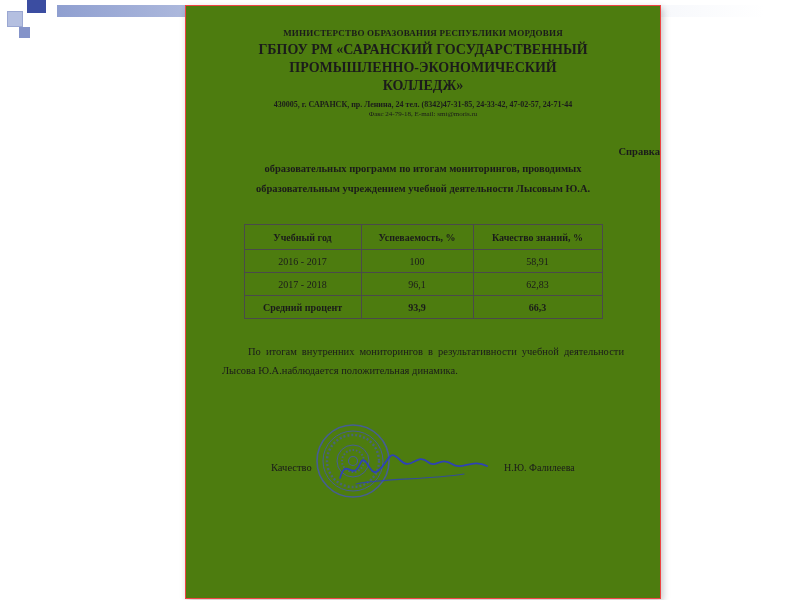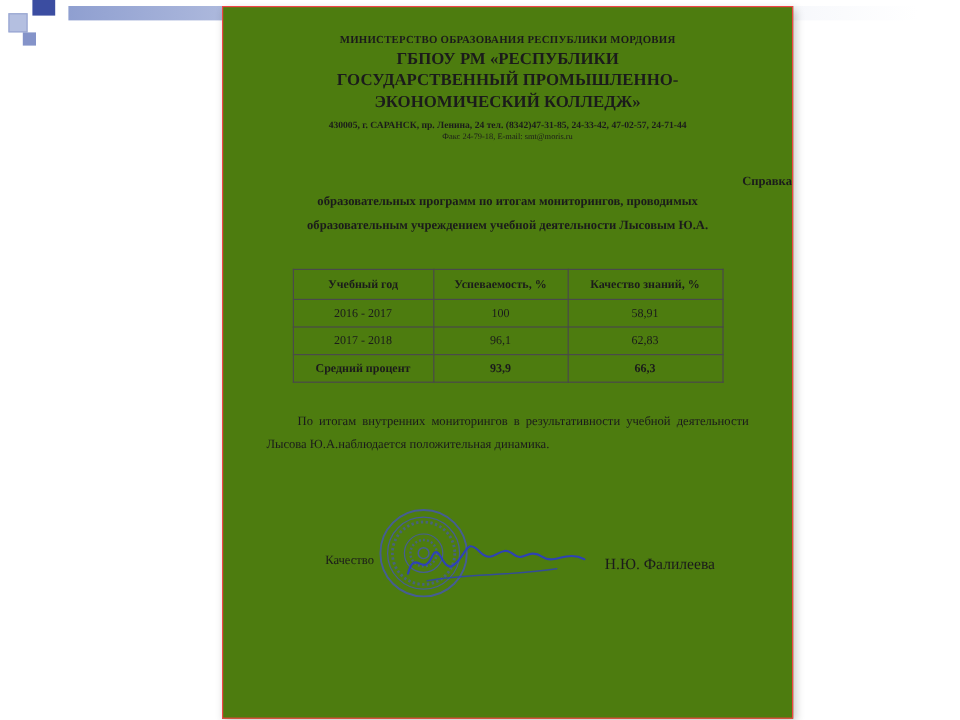--- a/index.html
+++ b/index.html
@@ -45,37 +45,37 @@
   table.results tr.bold-row td{font-weight:bold;}
   
   .conclusion{
     width:402px;margin:24px auto 0;font-size:10.5px;line-height:1.8;
     text-indent:26px;text-align:justify;
   }
   
   .stamp{position:absolute;left:128px;top:416px;width:78px;height:78px;opacity:.72;}
   .signature{position:absolute;left:150px;top:438px;width:155px;height:48px;}
   .role{position:absolute;left:85px;top:456px;font-size:10.5px;}
-  .name{position:absolute;left:318px;top:456px;font-size:13px;}
+  .name{position:absolute;left:318px;top:456px;font-size:10px;}
 </style>
 </head>
 <body>
 
 <div class="slide">
 
   <div class="sq sq1"></div>
   <div class="sq sq2"></div>
   <div class="sq sq3"></div>
   <div class="bar"></div>
 
   <div class="page">
 
     <div class="doc-header">
       <div class="ministry">МИНИСТЕРСТВО  ОБРАЗОВАНИЯ РЕСПУБЛИКИ МОРДОВИЯ</div>
-      <div class="college">ГБПОУ РМ «РЕСПУБЛИКИ  ГОСУДАРСТВЕННЫЙ ПРОМЫШЛЕННО-ЭКОНОМИЧЕСКИЙ  КОЛЛЕДЖ»</div>
+      <div class="college">ГБПОУ РМ «САРАНСКИЙ  ГОСУДАРСТВЕННЫЙ ПРОМЫШЛЕННО-ЭКОНОМИЧЕСКИЙ  КОЛЛЕДЖ»</div>
       <div class="address">430005,  г. САРАНСК,  пр. Ленина, 24 тел. (8342)47-31-85, 24-33-42, 47-02-57, 24-71-44</div>
       <div class="contacts">Факс 24-79-18, E-mail: smt@moris.ru</div>
     </div>
 
     <div class="doc-title">Справка</div>
     <div class="subtitle">
       <div>образовательных программ по итогам мониторингов, проводимых</div>
       <div>образовательным учреждением учебной деятельности Лысовым Ю.А.</div>
     </div>
 

